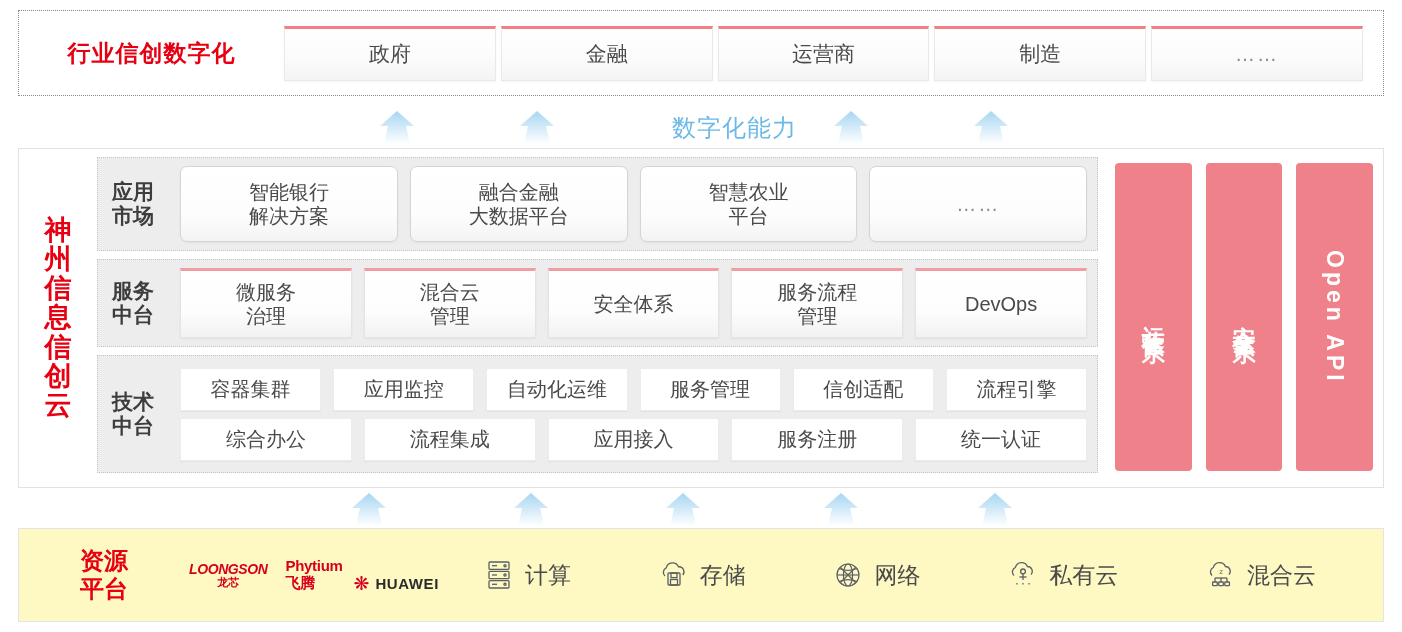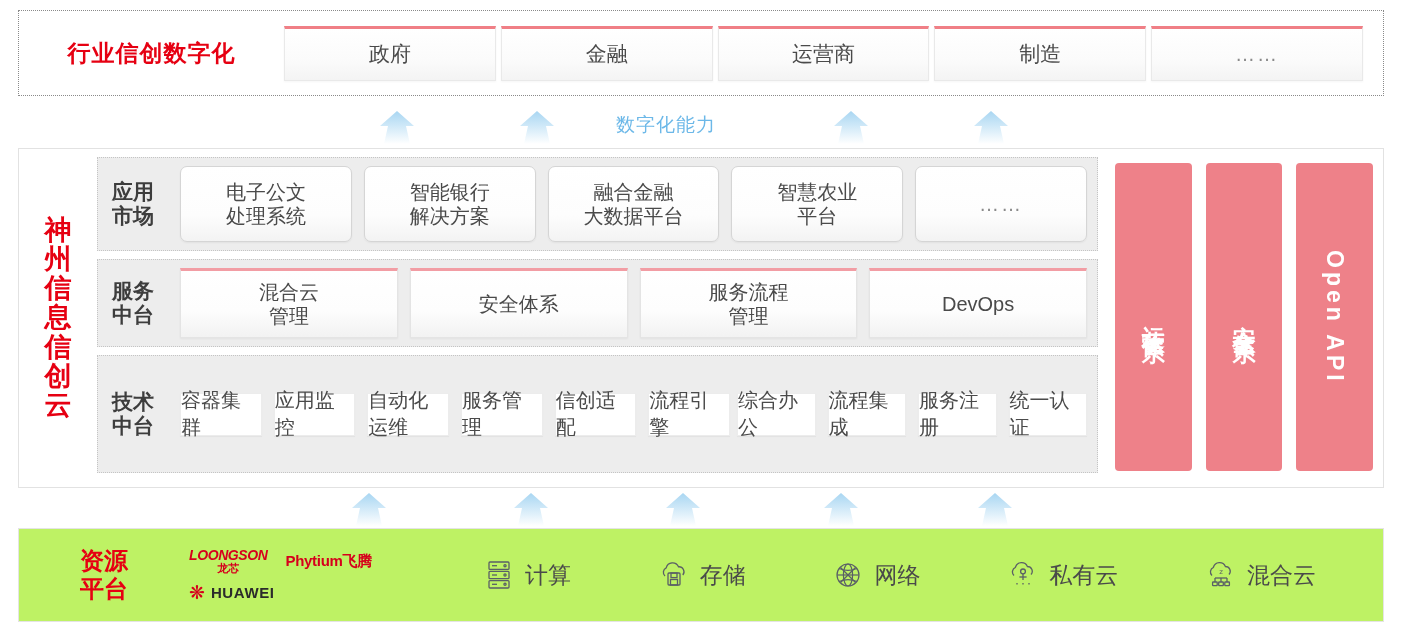--- a/index.html
+++ b/index.html
@@ -34,22 +34,22 @@
     box-shadow: 0 1px 2px rgba(0,0,0,0.04);
   }
   .industry-box.dots { color:#8a8a8a; font-size: 20px; letter-spacing: 2px;}
 
   
   .arrow {
     position: absolute; width: 46px; height: 34px;
   }
   .arrow svg { width: 100%; height: 100%; display:block; }
   .cap-label {
-    position: absolute; left: 616px; top: 112px;
-    font-size: 19px; color: #6cb8e8; font-weight: 500;
+    position: absolute; left: 672px; top: 112px;
+    font-size: 24px; color: #6cb8e8; font-weight: 500;
     letter-spacing: 1px;
   }
 
   
   .cloud-panel {
     position: absolute; left: 18px; top: 148px;
     width: 1366px; height: 340px;
     background: #fff; border: 1px solid #e2e2e2;
     display: flex;
   }
@@ -99,21 +99,21 @@
     background: linear-gradient(180deg,#ffffff 0%, #fdfdfd 60%, #f2f2f2 100%);
     display: flex; flex-direction: column;
     align-items: center; justify-content: center;
     font-size: 20px; color: #4a4a4a; line-height: 1.22;
     box-shadow: 0 1px 2px rgba(0,0,0,0.05);
     height: 70px;
   }
 
   
   .layer-tech { height: 118px; }
-  .tech-grid { flex:1; display:flex; flex-direction:row; gap: 7px; }
+  .tech-grid { flex:1; display:flex; flex-direction:column; gap: 7px; }
   .tech-row { display:flex; gap: 12px; }
   .cell-tech {
     flex: 1; height: 43px;
     background: #ffffff; border: 1px solid #ececec;
     display:flex; align-items:center; justify-content:center;
     font-size: 20px; color: #4a4a4a;
     box-shadow: 0 1px 1px rgba(0,0,0,0.04);
   }
 
   
@@ -130,31 +130,31 @@
   .vtext.latin {
     writing-mode: vertical-rl; text-orientation: mixed;
     transform: rotate(0deg);
     letter-spacing: 4px; font-size: 23px;
   }
 
   
   .resource-panel {
     position: absolute; left: 18px; top: 528px;
     width: 1366px; height: 94px;
-    background: #bef264; border: 1px solid #e4e4e4;
+    background: #fef9c3; border: 1px solid #e4e4e4;
     display: flex; align-items: center;
   }
   .res-title {
     flex: 0 0 170px; text-align: center;
     color: #e60012; font-weight: bold; font-size: 24px; line-height: 1.18;
   }
   .res-title span { display:block; }
   .res-logos {
-    flex: 0 0 250px; display:flex; flex-direction:column;
-    align-items:flex-start; justify-content:center; gap: 9px;
+    flex: 0 0 250px; display:flex; 
+    align-items:flex-end; justify-content:center; gap: 9px;
   }
   .logo-row { display:flex; align-items:center; justify-content:center; gap: 18px; }
   .logo-loongson { display:flex; flex-direction:column; align-items:center; line-height:1; }
   .logo-loongson .ls-en {
     color:#d6001c; font-weight:bold; font-size:14px; font-style: italic;
     letter-spacing:-0.4px;
   }
   .logo-loongson .ls-cn { color:#d6001c; font-size:11px; font-weight:bold; margin-top:1px;}
   .logo-phytium { color:#d6001c; font-weight:bold; font-size:15px; letter-spacing:-0.3px; }
   .logo-huawei { display:flex; align-items:center; gap:6px; }
@@ -242,24 +242,20 @@
     <div class="cloud-body">
       <div class="cloud-layers">
 
         <div class="layer layer-app">
           <div class="layer-label">
             <span>应用</span>
             <span>市场</span>
           </div>
           <div class="layer-cells">
             <div class="cell-app">
-              <span>电子公文</span>
-              <span>处理系统</span>
-            </div>
-            <div class="cell-app">
               <span>智能银行</span>
               <span>解决方案</span>
             </div>
             <div class="cell-app">
               <span>融合金融</span>
               <span>大数据平台</span>
             </div>
             <div class="cell-app">
               <span>智慧农业</span>
               <span>平台</span>
@@ -269,20 +265,24 @@
             </div>
           </div>
         </div>
 
         <div class="layer layer-svc">
           <div class="layer-label">
             <span>服务</span>
             <span>中台</span>
           </div>
           <div class="layer-cells">
+            <div class="cell-svc">
+              <span>微服务</span>
+              <span>治理</span>
+            </div>
             <div class="cell-svc">
               <span>混合云</span>
               <span>管理</span>
             </div>
             <div class="cell-svc">
               <span>安全体系</span>
             </div>
             <div class="cell-svc">
               <span>服务流程</span>
               <span>管理</span>
@@ -303,20 +303,21 @@
               <div class="cell-tech">容器集群</div>
               <div class="cell-tech">应用监控</div>
               <div class="cell-tech">自动化运维</div>
               <div class="cell-tech">服务管理</div>
               <div class="cell-tech">信创适配</div>
               <div class="cell-tech">流程引擎</div>
             </div>
             <div class="tech-row">
               <div class="cell-tech">综合办公</div>
               <div class="cell-tech">流程集成</div>
+              <div class="cell-tech">应用接入</div>
               <div class="cell-tech">服务注册</div>
               <div class="cell-tech">统一认证</div>
             </div>
           </div>
         </div>
 
       </div>
 
       <div class="side-bars">
         <div class="side-bar">

